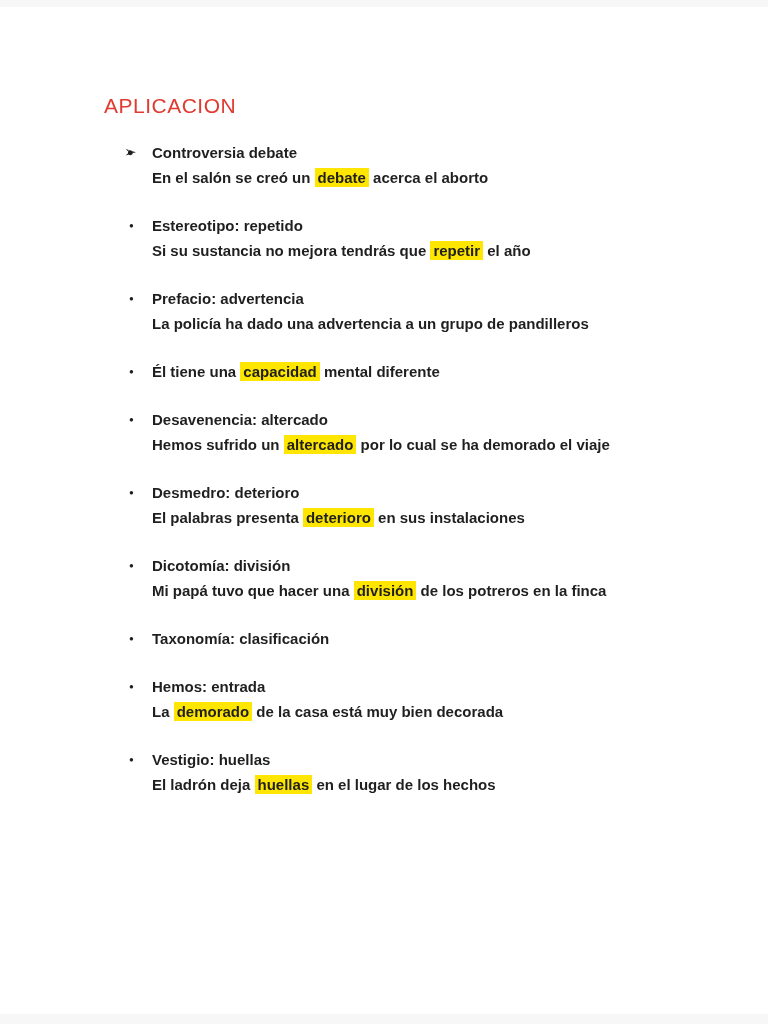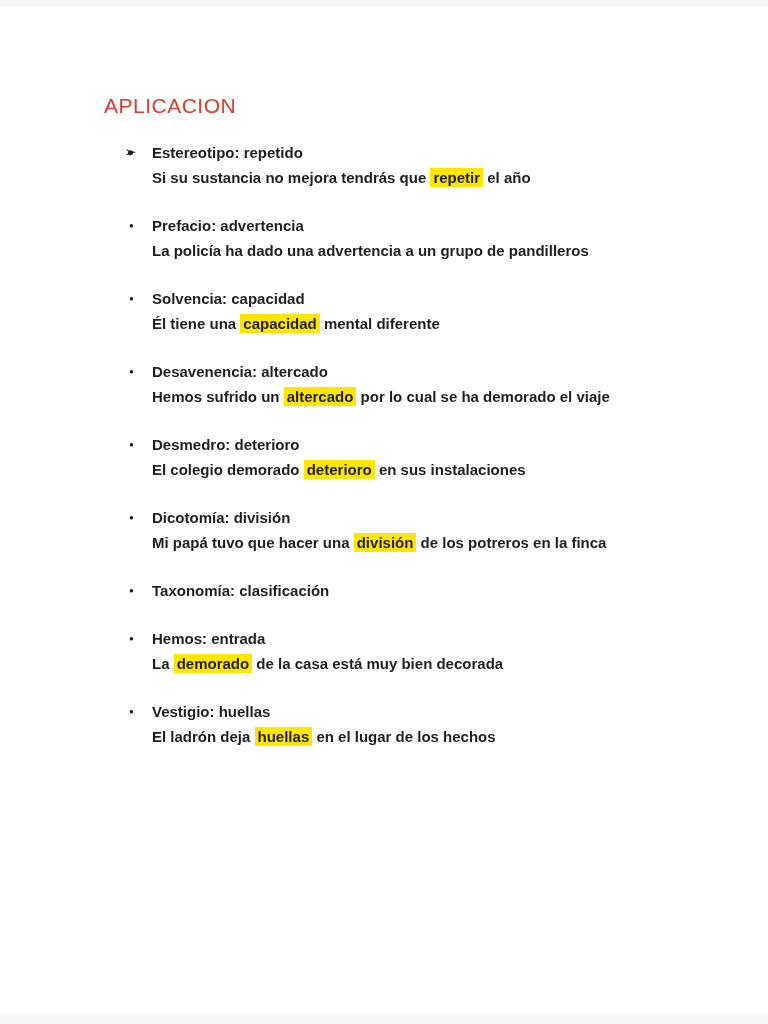--- a/index.html
+++ b/index.html
@@ -75,50 +75,51 @@
 <div class="page">
   <div class="edge-strip-top"></div>
 
   <div class="content">
     <h1 class="doc-title">APLICACION</h1>
 
     <div class="intro"><span class="arrow">➢</span></div>
 
     <div class="item first">
       <span class="bullet">●</span>
+      <div class="term">Controversia debate</div>
+      <div class="sentence"><span>En el salón se creó un </span><span class="hl">debate</span><span> acerca el aborto</span></div>
     </div>
 
     <div class="item">
       <span class="bullet">●</span>
       <div class="term">Estereotipo: repetido</div>
       <div class="sentence"><span>Si su sustancia no mejora tendrás que </span><span class="hl">repetir</span><span> el año</span></div>
     </div>
 
     <div class="item">
       <span class="bullet">●</span>
       <div class="term">Prefacio: advertencia</div>
       <div class="sentence"><span>La policía ha dado una advertencia a un grupo de pandilleros</span><span></span></div>
     </div>
 
     <div class="item">
       <span class="bullet">●</span>
-      <div class="term">Solvencia: capacidad</div>
       <div class="sentence"><span>Él tiene una </span><span class="hl">capacidad</span><span> mental diferente</span></div>
     </div>
 
     <div class="item">
       <span class="bullet">●</span>
       <div class="term">Desavenencia: altercado</div>
       <div class="sentence"><span>Hemos sufrido un </span><span class="hl">altercado</span><span> por lo cual se ha demorado el viaje</span></div>
     </div>
 
     <div class="item">
       <span class="bullet">●</span>
       <div class="term">Desmedro: deterioro</div>
-      <div class="sentence"><span>El colegio demorado </span><span class="hl">deterioro</span><span> en sus instalaciones</span></div>
+      <div class="sentence"><span>El palabras presenta </span><span class="hl">deterioro</span><span> en sus instalaciones</span></div>
     </div>
 
     <div class="item">
       <span class="bullet">●</span>
       <div class="term">Dicotomía: división</div>
       <div class="sentence"><span>Mi papá tuvo que hacer una </span><span class="hl">división</span><span> de los potreros en la finca</span></div>
     </div>
 
     <div class="item">
       <span class="bullet">●</span>

